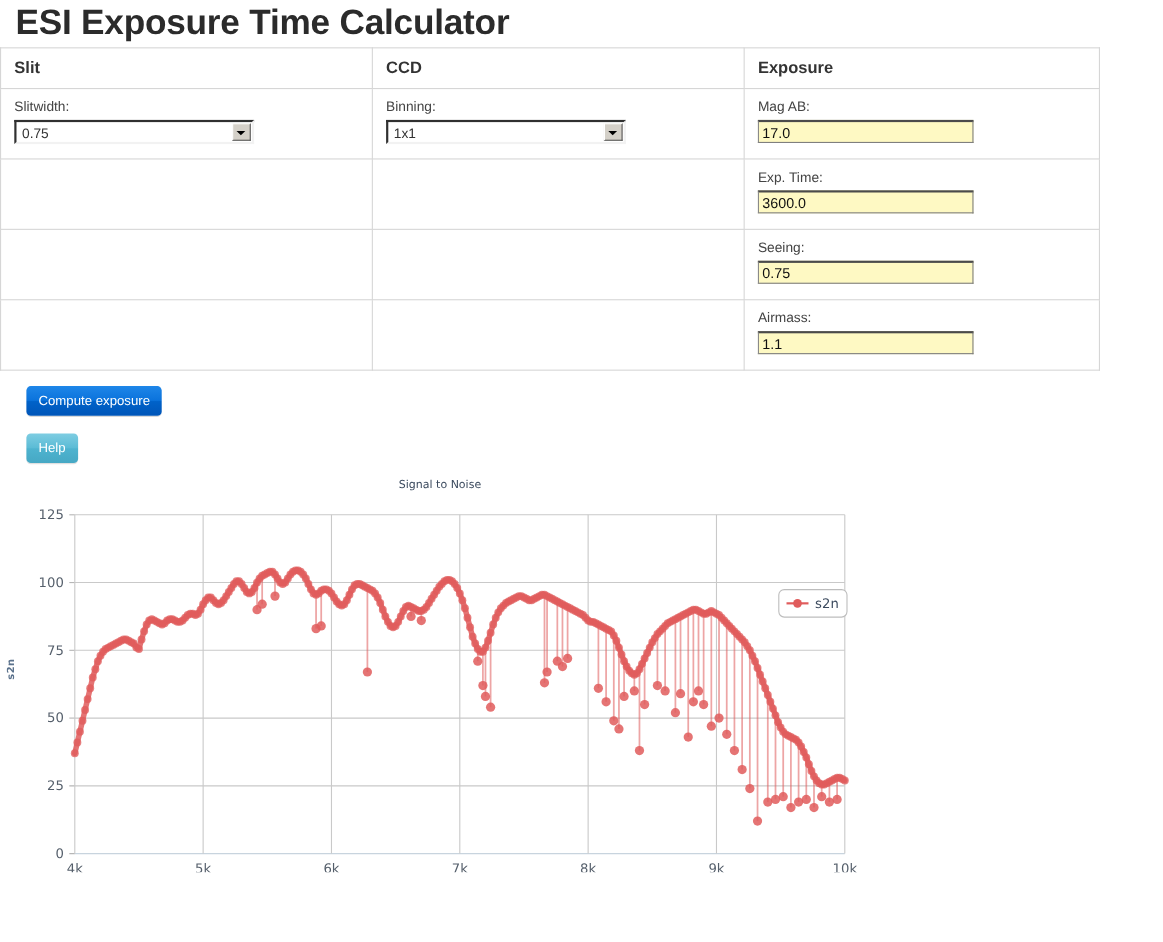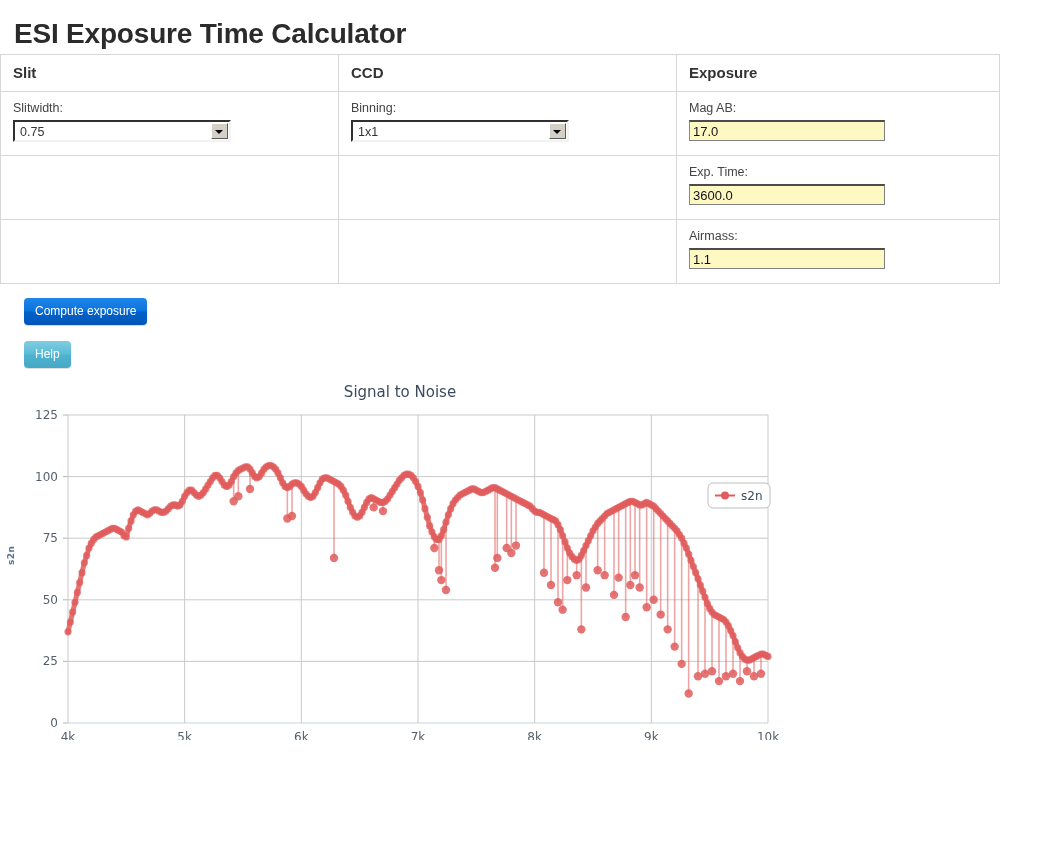--- a/index.html
+++ b/index.html
@@ -11,25 +11,25 @@
     width: 1057px;
     height: 856px;
     font-family: "Liberation Sans", sans-serif;
     color: #222;
     overflow: hidden;
     position: relative;
   }
 
   
   #page-title {
-    font-size: 28px;
+    font-size: 32px;
     font-weight: bold;
     color: #2b2b2b;
     margin: 0;
-    padding: 18px 0 4px 14px;
+    padding: 2px 0 4px 14px;
     letter-spacing: -0.2px;
   }
 
   
   #param-table-wrap {
     padding-right: 10px;
   }
   table.param-table {
     border-collapse: collapse;
     width: 999px;
@@ -155,21 +155,21 @@
     position: relative;
     width: 1057px;
     height: 380px;
     margin-top: 4px;
   }
   #chart-title {
     position: absolute;
     left: 0; top: 3px;
     width: 800px;
     text-align: center;
-    font-size: 15px;
+    font-size: 10px;
     color: #3b4a5e;
     font-family: "DejaVu Sans", sans-serif;
   }
   #chart-xlabel {
     position: absolute;
     left: 0; top: 360px;
     width: 800px;
     text-align: center;
     font-size: 11px;
     font-weight: bold;
@@ -259,20 +259,34 @@
             <div class="cell-empty"></div>
           </td>
         <td>
           <div class="cell-body">
             <label class="field-label">Exp. Time:</label>
             <input class="txt" type="text" value="3600.0" style="">
           </div>
         </td>
       </tr>
 
+      <tr>
+        <td>
+            <div class="cell-empty"></div>
+          </td>
+        <td>
+            <div class="cell-empty"></div>
+          </td>
+        <td>
+          <div class="cell-body">
+            <label class="field-label">Seeing:</label>
+            <input class="txt" type="text" value="0.75" style="">
+          </div>
+        </td>
+      </tr>
 
       <tr>
         <td>
             <div class="cell-empty"></div>
           </td>
         <td>
             <div class="cell-empty"></div>
           </td>
         <td>
           <div class="cell-body">

